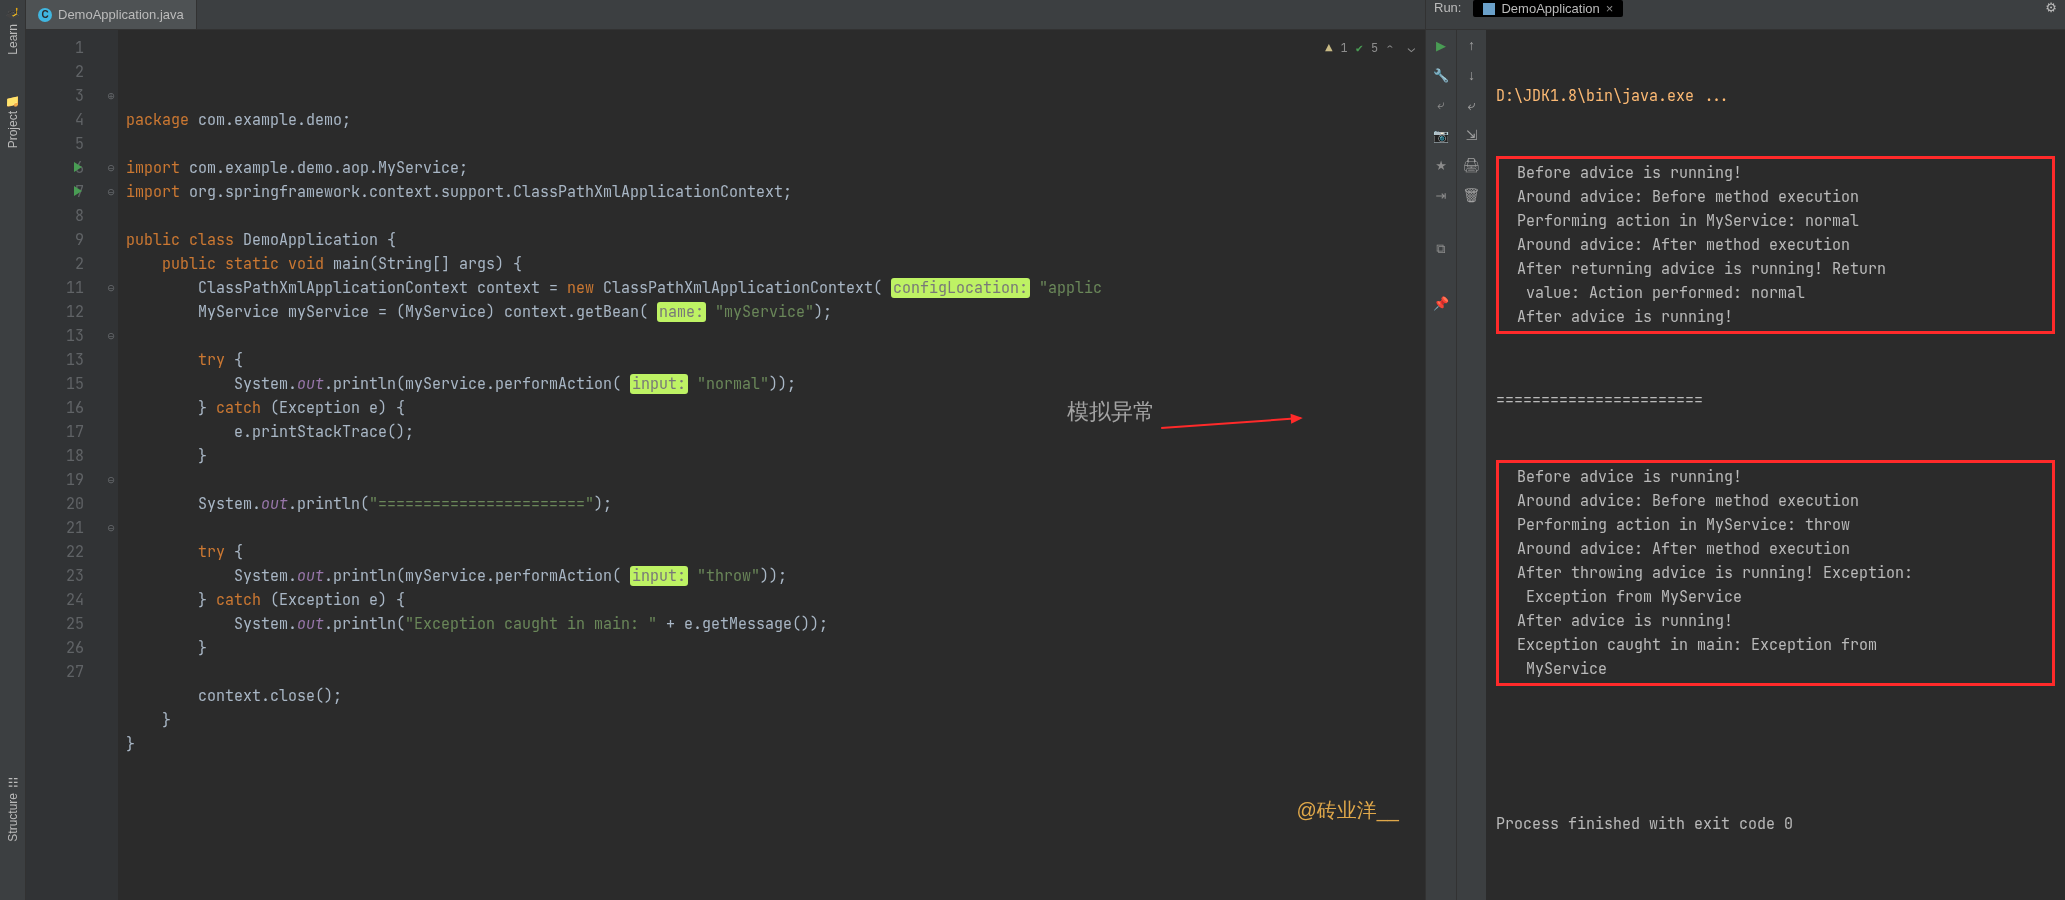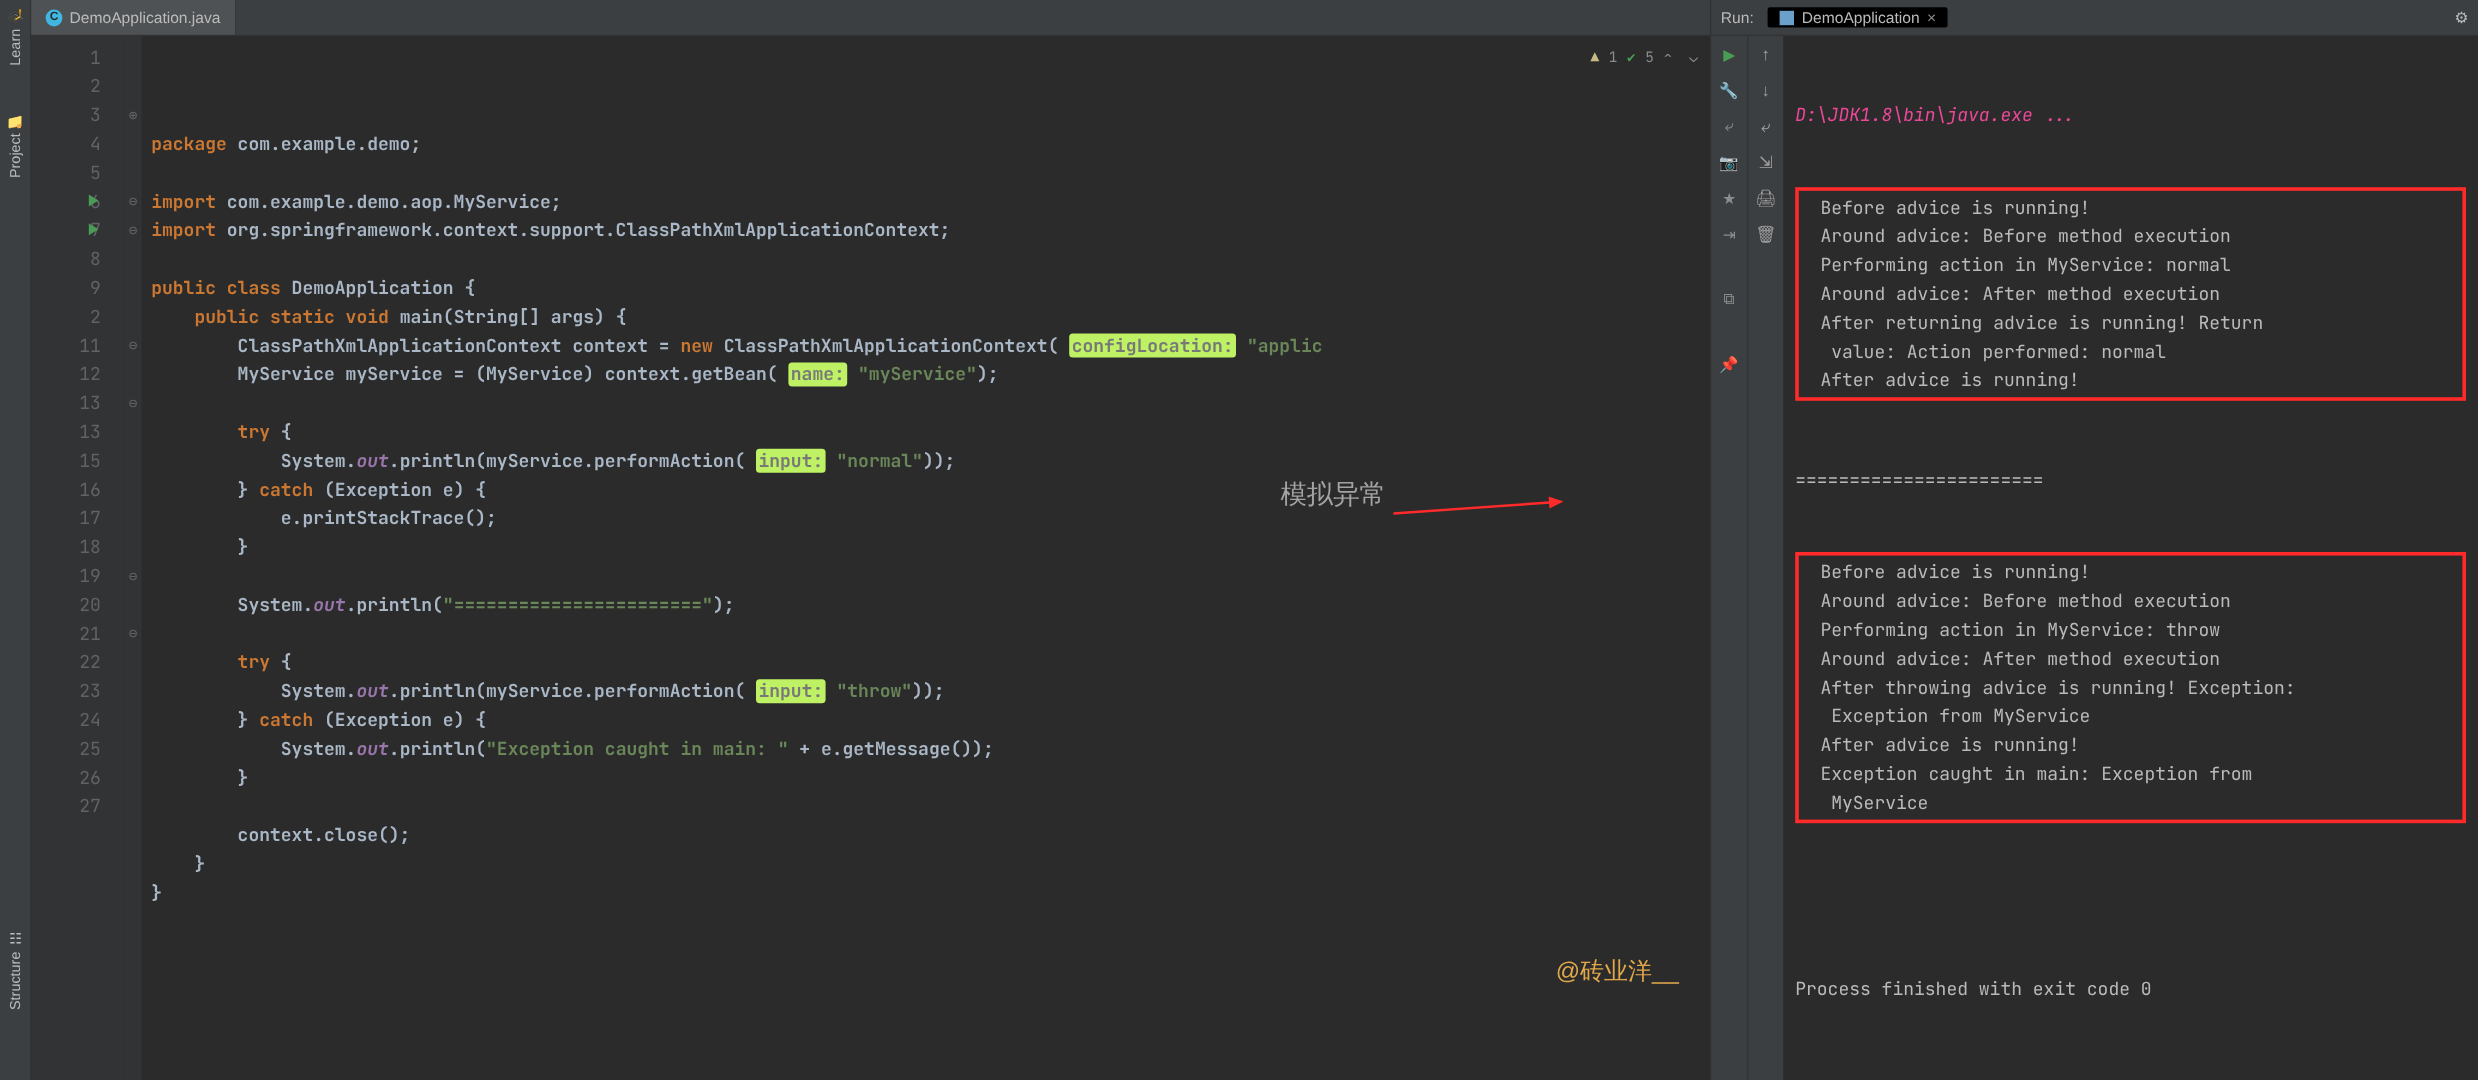--- a/index.html
+++ b/index.html
@@ -27,50 +27,50 @@
 .fold-gutter { width:14px; background:#313335; color:#606366; padding-top:6px; }
 .fold-gutter div { height:24px; text-align:center; font-size:12px; }
 .code-area { flex:1; padding:6px 0 6px 8px; white-space:pre; overflow:hidden; position:relative; }
 .code-line { height:24px; }
 
 
 .kw { color:#cc7832; }
 .str { color:#6a8759; }
 .field { color:#9876aa; font-style:italic; }
 .param-hint { color:#787878; background:#bef264; border-radius:3px; padding:0 2px; font-style:normal; }
-.plain { color:#a9b7c6;font-weight:bold; }
+.plain { color:#a9b7c6; }
 
 
 .inspect { position:absolute; top:6px; right:10px; color:#8c8c8c; font-size:12px; display:flex; align-items:center; gap:8px; }
 .inspect .warn { color:#c9ba85; }
 .inspect .ok { color:#499c54; font-weight:bold; }
 
 
 .anno-label { position:absolute; color:#a3a3a3; font-family:"Microsoft YaHei",sans-serif; font-size:22px; right:124px; top:370px; pointer-events:none; display:flex; align-items:flex-end; }
 .anno-arrow { width:140px; height:2px; background:#ff2a2a; position:relative; margin-left:6px; transform:rotate(-4deg); }
 .anno-arrow::after { content:""; position:absolute; right:-2px; top:-4px; border-left:12px solid #ff2a2a; border-top:5px solid transparent; border-bottom:5px solid transparent; }
 .watermark { position:absolute; right:26px; bottom:78px; color:#e0a84a; font-family:"Microsoft YaHei",sans-serif; font-size:20px; }
 
 
 .run-col { width:640px; background:#2b2b2b; border-left:1px solid #323232; display:flex; flex-direction:column; }
-.run-header { height:30px; background:#3c3f41; border-bottom:1px solid #323232; display:flex; align-items:center; padding:0 8px; gap:12px; color:#bbbbbb; }
+.run-header { height:30px; background:#3c3f41; border-bottom:1px solid #323232; display:flex; align-items:flex-start; padding:0 8px; gap:12px; color:#bbbbbb; }
 .run-header .gear { margin-left:auto; cursor:pointer; }
 .run-tab { display:flex; align-items:center; gap:6px; background:#000000; padding:1px 10px; border-radius:2px; }
 .run-tab .sq { width:12px; height:12px; background:#6aa0c9; }
 .run-tab .x { color:#8c8c8c; cursor:pointer; }
 
 .run-body { flex:1; display:flex; }
 .run-toolbar { width:30px; background:#3c3f41; display:flex; flex-direction:column; align-items:center; padding-top:6px; gap:12px; }
 .run-toolbar .tb { width:18px; height:18px; cursor:pointer; color:#8c8c8c; display:flex; align-items:center; justify-content:center; }
 .run-toolbar .play { color:#499c54; }
 .run-toolbar2 { width:30px; background:#3c3f41; display:flex; flex-direction:column; align-items:center; padding-top:6px; gap:12px; border-left:1px solid #323232; }
 .run-toolbar2 .tb { width:18px; height:18px; cursor:pointer; color:#a0a0a0; display:flex; align-items:center; justify-content:center; font-size:14px; }
 
 .console { flex:1; font-family:"JetBrains Mono","Consolas",monospace; font-size:15px; line-height:24px; color:#bababa; padding:6px 10px; position:relative; white-space:pre-wrap; }
-.console .cmd { color:#ec4899;font-style:italic; }
+.console .cmd { color:#fdba74; }
 .red-box { border:3px solid #ff2a2a; padding:2px 18px; margin-bottom:6px; }
 </style>
 </head>
 <body>
 
 <div class="root">
 
   <div class="left-strip">
     <div class="vtab">
         <span>Learn</span> 

